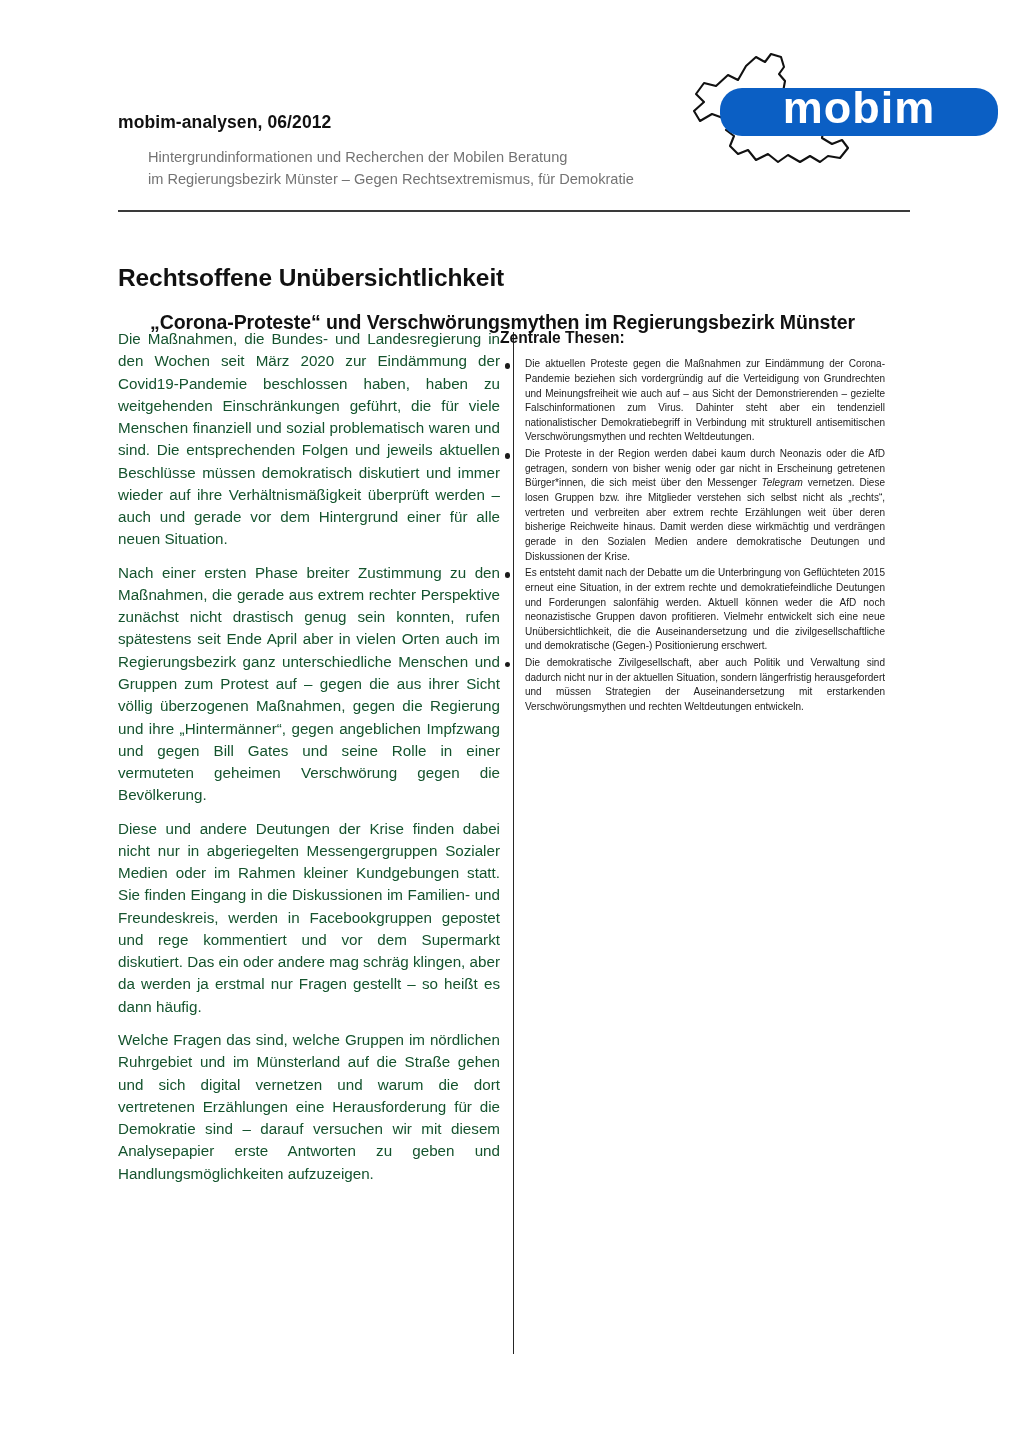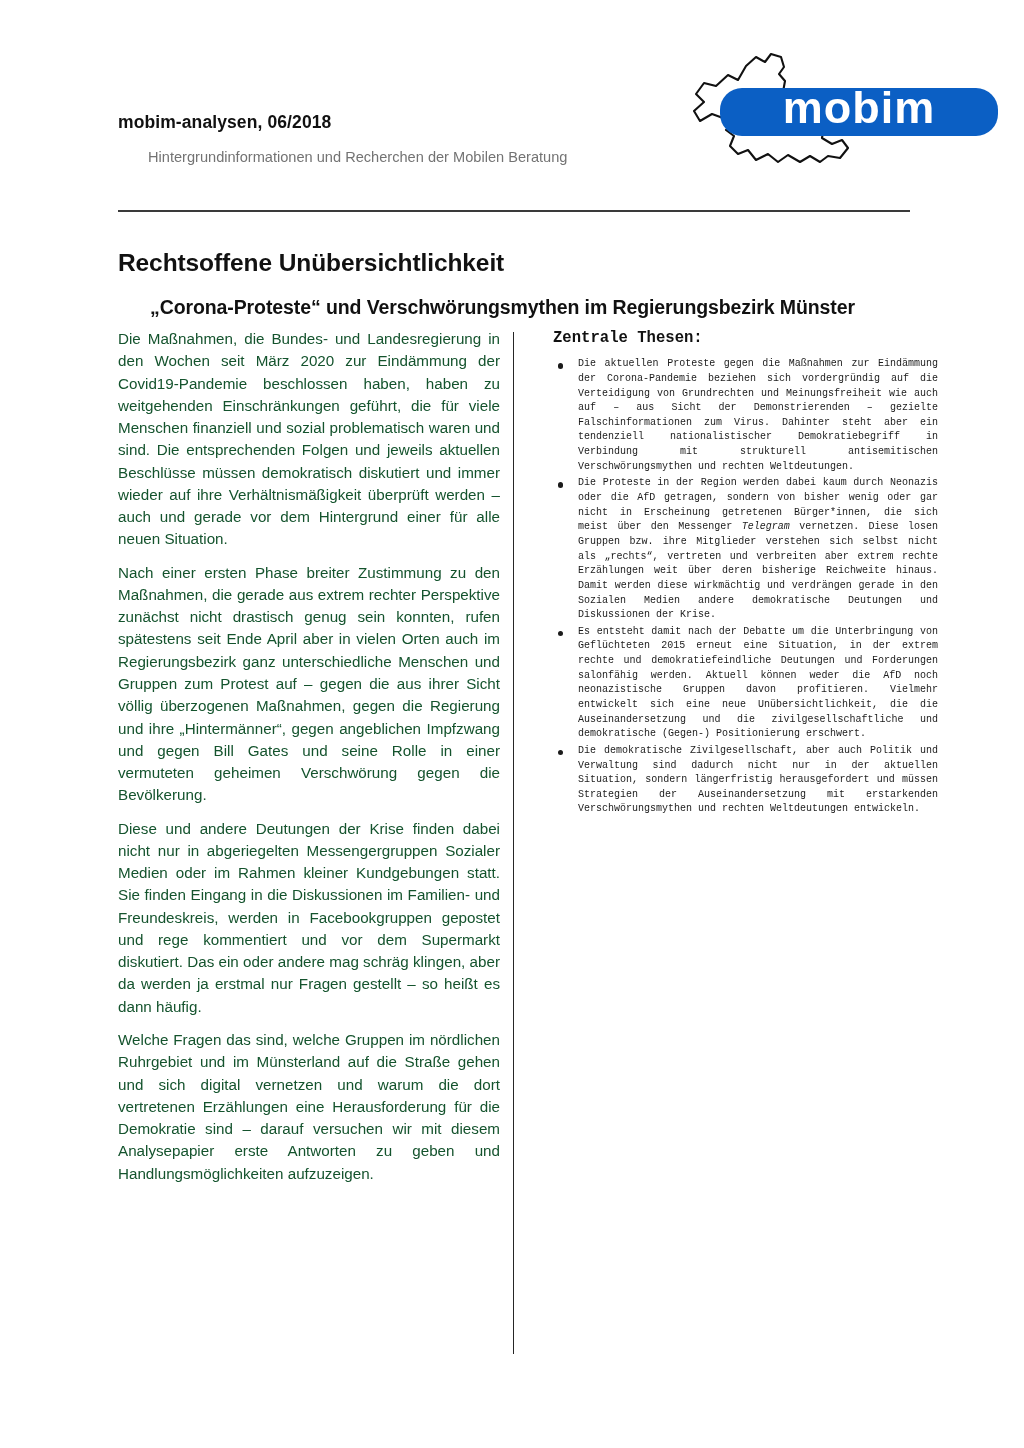--- a/index.html
+++ b/index.html
@@ -66,21 +66,21 @@
     top: 210px;
     width: 792px;
     height: 0;
     border-top: 2.2px solid #3a3a3a;
   }
 
   
   .title-block {
     position: absolute;
     left: 118px;
-    top: 232px;
+    top: 247px;
     width: 800px;
   }
   .doc-title {
     font-size: 24.5px;
     font-weight: bold;
     line-height: 1.22;
     color: #111111;
     letter-spacing: -0.1px;
   }
   .doc-subtitle {
@@ -98,21 +98,21 @@
     position: absolute;
     left: 0;
     top: 328px;
     width: 1024px;
   }
   .col {
     position: absolute;
     top: 0;
   }
   .col-left  { left: 118px;  width: 382px; }
-  .col-right { left: 553px;  width: 385px; font-family: Liberation Mono, monospace; }
+  .col-right { left: 500px;  width: 385px; }
 
   .divider {
     position: absolute;
     left: 513px;
     top: 332px;
     width: 0;
     height: 1022px;
     border-left: 1.4px solid #262626;
   }
 
@@ -161,23 +161,24 @@
   em { font-style: italic; }
 </style>
 </head>
 <body>
 
 <div class="page">
 
   <div class="header">
 
     <div class="header-left">
-      <div class="issue-line">mobim-analysen, 06/2018</div>
+      <div class="issue-line">mobim-analysen, 06/2012</div>
       <div class="subtitle-block">
         <div class="subtitle-line">Hintergrundinformationen und Recherchen der Mobilen Beratung</div>
+        <div class="subtitle-line">im Regierungsbezirk Münster – Gegen Rechtsextremismus, für Demokratie</div>
       </div>
     </div>
 
     <div class="logo">
       <svg width="330" height="118" viewBox="0 0 330 118" xmlns="http://www.w3.org/2000/svg">
 
         <path d="M62 72 L40 64 L28 71 L22 61 L32 52 L24 44 L32 33
                  L44 36 L56 25 L66 30 L74 16 L84 7 L93 12 L99 4
                  L109 7 L112 17 L107 24 L113 31 L111 42 L119 48
                  L130 44 L134 52 L128 62 L134 70 L146 66 L152 76

